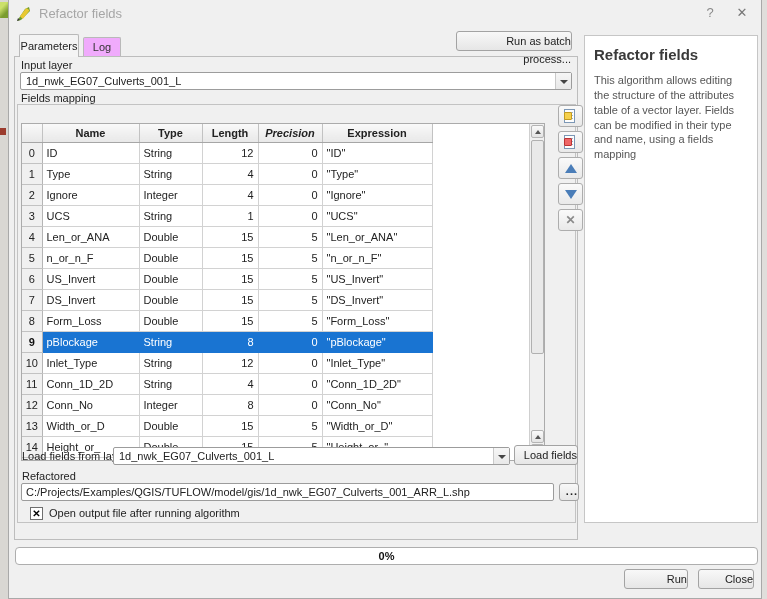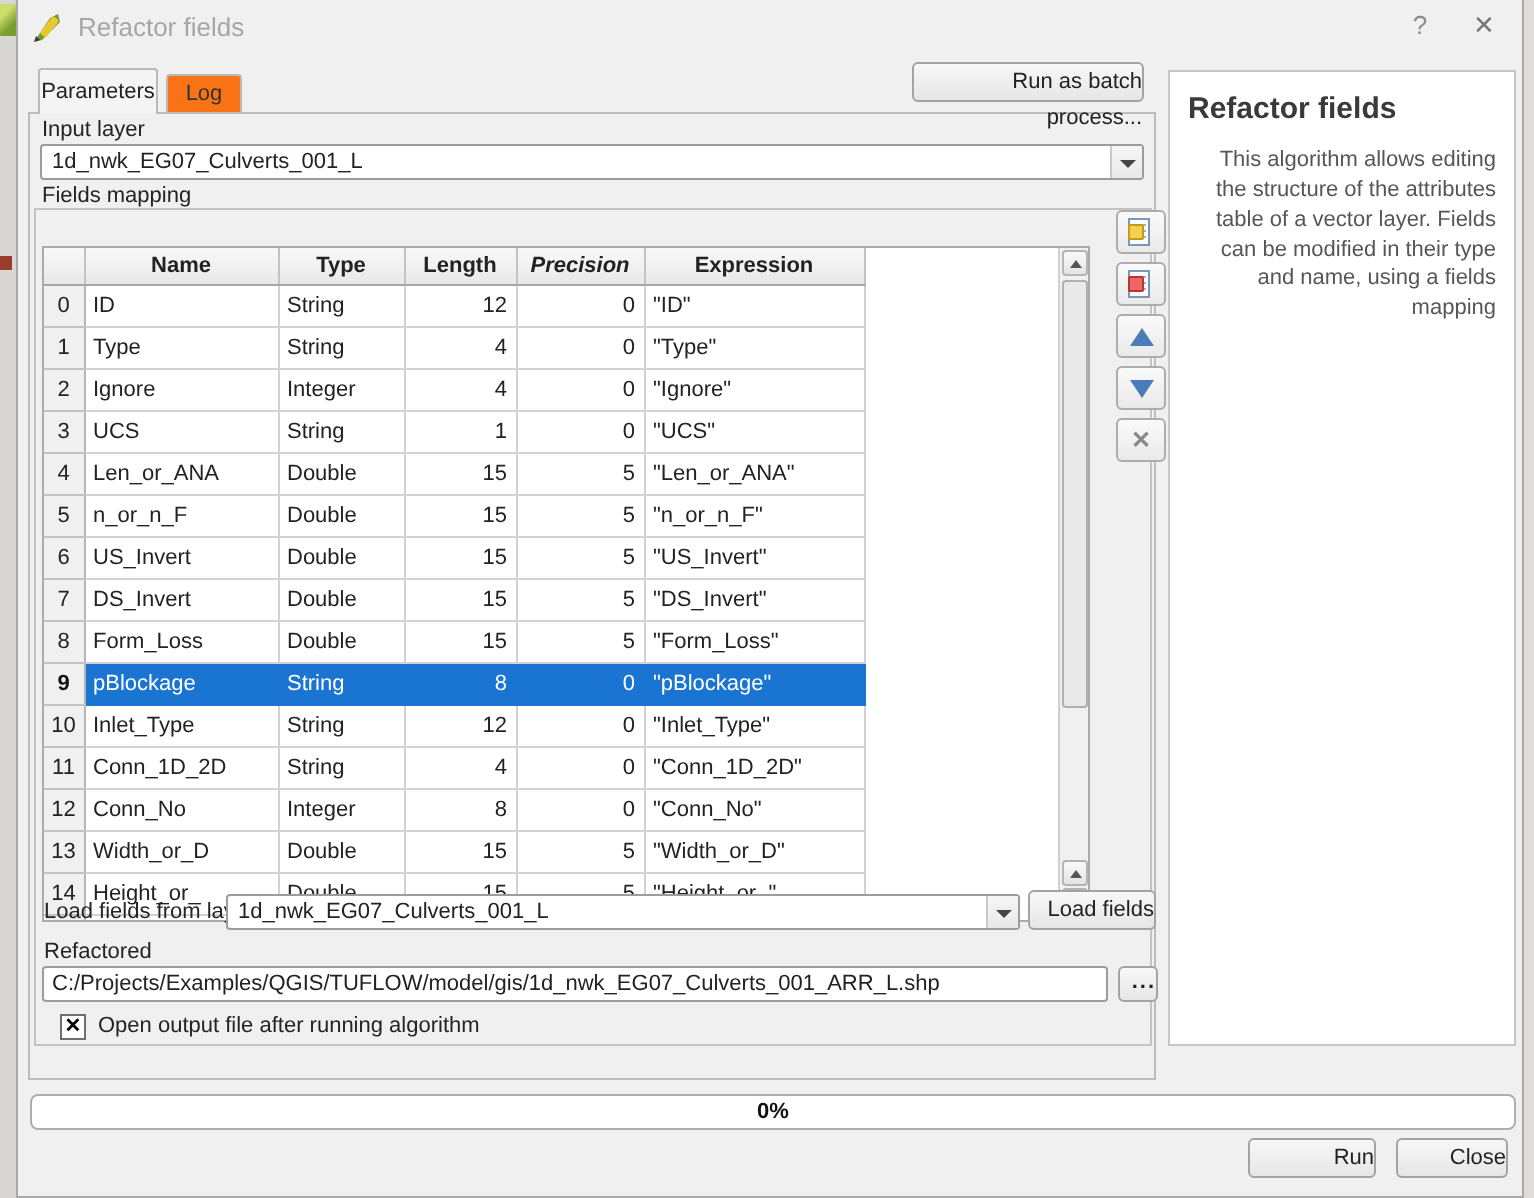--- a/index.html
+++ b/index.html
@@ -19,21 +19,21 @@
   .titlebar { position:absolute; left:0; top:0; width:100%; height:28px; background:#f0f0f0; }
   .title-icon { position:absolute; left:6px; top:5px; width:18px; height:18px; }
   .title-text { position:absolute; left:30px; top:6px; font-size:13px; color:#a6a6a6; }
   .tb-btn { position:absolute; top:4px; width:18px; height:18px; text-align:center; line-height:18px; font-size:13px; color:#8a8a8a; cursor:default; }
   .tb-help { right:42px; }
   .tb-close { right:10px; color:#777; }
 
   
   .tab { position:absolute; border:1px solid #b9b9b9; border-bottom:none; text-align:center; }
   .tab-active { left:10px; top:34px; width:60px; height:23px; background:#f4f4f4; line-height:22px; z-index:3; border-radius:2px 2px 0 0; }
-  .tab-idle { left:74px; top:37px; width:38px; height:32px; background:#f97316; line-height:19px; border-radius:2px 2px 0 0; color:#333; }
+  .tab-idle { left:74px; top:37px; width:38px; height:32px; background:#f0abfc; line-height:19px; border-radius:2px 2px 0 0; color:#333; }
   .tabpane { position:absolute; left:5px; top:56px; width:564px; height:484px; background:#f0f0f0; border:1px solid #bdbdbd; }
 
   .btn { background:linear-gradient(#f8f8f8,#e6e6e6); border:1px solid #a3a3a3; border-radius:3px; text-align:right; color:#222; cursor:default; }
   .batch-btn { position:absolute; left:447px; top:31px; width:116px; height:20px; line-height:18px; }
 
   .lbl { position:absolute; color:#232323; }
 
   .combo { position:absolute; background:#fff; border:1px solid #9c9c9c; border-radius:2px; }
   .combo .cb-text { position:absolute; left:5px; top:2px; right:18px; white-space:nowrap; overflow:hidden; }
   .combo .cb-arrow { position:absolute; right:0; top:0; bottom:0; width:16px; border-left:1px solid #c9c9c9; background:linear-gradient(#f6f6f6,#e8e8e8); }
@@ -76,21 +76,21 @@
   .checkbox { position:absolute; left:12px; top:402px; width:13px; height:13px; background:#fff; border:1px solid #6e6e6e; text-align:center; line-height:12px; font-size:10px; font-weight:bold; color:#000; }
 
   
   .progress { position:absolute; left:6px; top:547px; width:743px; height:18px; background:#fff; border:1px solid #aeaeae; border-radius:4px; text-align:center; line-height:16px; font-weight:bold; color:#111; }
   .run-btn { position:absolute; left:615px; top:569px; width:64px; height:20px; line-height:18px; }
   .close-btn { position:absolute; left:689px; top:569px; width:56px; height:20px; line-height:18px; }
 
   
   .help-panel { position:absolute; left:575px; top:35px; width:174px; height:488px; background:#fff; border:1px solid #c6c6c6; padding:10px 9px; overflow:hidden; }
   .help-title { font-size:15px; font-weight:bold; color:#3a3a3a; margin-bottom:10px; }
-  .help-panel p { font-size:11px; color:#565656; line-height:1.35; margin-bottom:10px;text-align:right; }
+  .help-panel p { font-size:11px; color:#565656; line-height:1.35; margin-bottom:10px; }
 </style>
 </head>
 <body>
 
 <div class="canvas">
 
   <div class="left-strip">
     <div class="blob1"></div>
     <div class="blob2"></div>
   </div>

